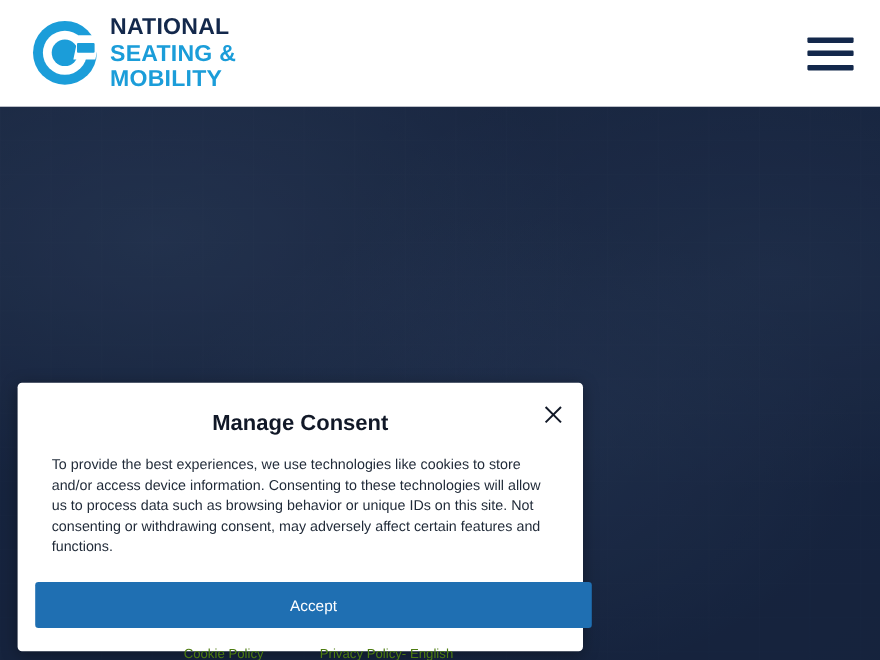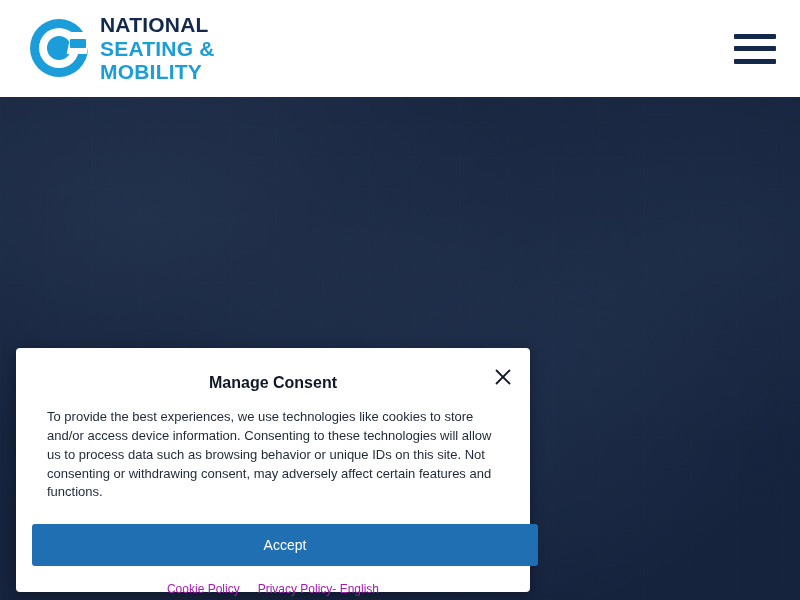--- a/index.html
+++ b/index.html
@@ -166,21 +166,21 @@
     width: 514px;
     height: 244px;
     background: #ffffff;
     border-radius: 4px;
     box-shadow: 0 2px 14px rgba(0,0,0,0.35);
     z-index: 60;
     padding: 18px 16px 0 16px;
   }
   .consent-title {
     text-align: center;
-    font-size: 16px;
+    font-size: 20px;
     font-weight: bold;
     color: #111827;
     margin-top: 8px;
     margin-bottom: 16px;
   }
   .consent-close {
     position: absolute;
     top: 18px;
     right: 16px;
     width: 22px;
@@ -210,23 +210,24 @@
     cursor: pointer;
   }
   .consent-links {
     display: flex;
     justify-content: center;
     gap: 18px;
     margin-top: 16px;
   }
   .consent-links a {
     font-size: 12px;
-    color: #a21caf;
+    color: #4d7c0f;
     text-decoration: none;
     cursor: pointer;
+    margin-left: 33px;
   }
 </style>
 </head>
 <body>
 
 <header class="site-header">
   <div class="logo">
     <span class="logo-mark">
       <span class="ring"></span>
       <span class="ring-inner"></span>

